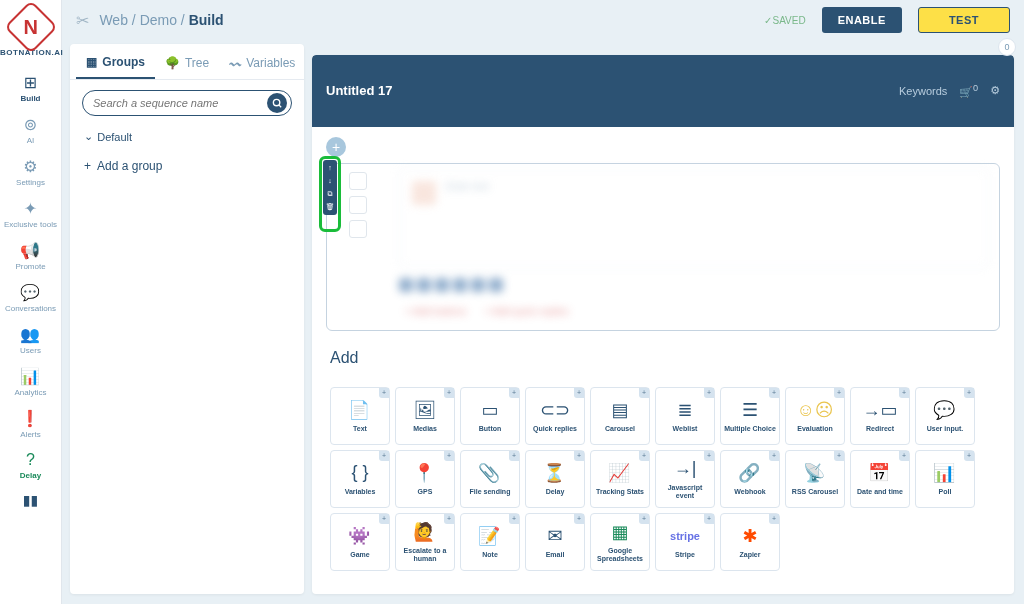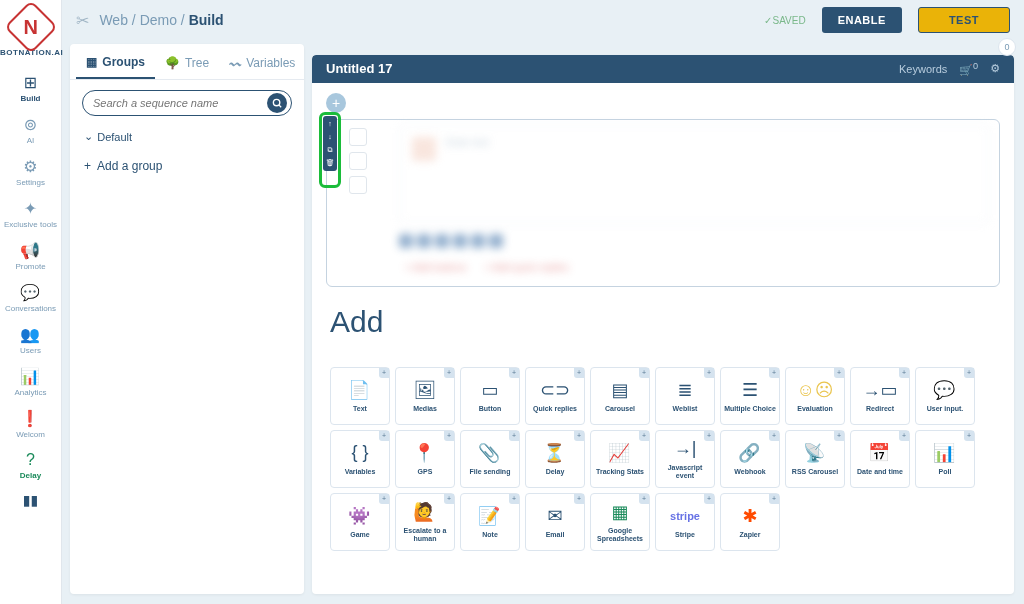--- a/index.html
+++ b/index.html
@@ -12,56 +12,56 @@
 .nav-label{font-size:8px;color:#7a9bb5;margin-top:2px}
 .nav-item.active .nav-label{color:#2c5273;font-weight:600}
 .nav-item.help .nav-label{color:#1a8a5a;font-weight:600}
 .topbar{position:absolute;left:62px;top:0;right:0;height:40px;display:flex;align-items:center;padding:0 14px;background:#e8f0f5}
 .scissors{color:#a0b5c5;margin-right:10px}
 .crumb{font-size:14px;color:#7a9bb5}
 .crumb .current{color:#2c5273;font-weight:600}
 .top-actions{margin-left:auto;display:flex;align-items:center;gap:16px}
 .saved{font-size:10px;color:#7ab88a}
 .btn-enable{background:#2c5273;color:#fff;font-weight:bold;font-size:11px;padding:7px 16px;border:none;border-radius:3px;cursor:pointer;letter-spacing:.5px}
-.btn-test{background:#eab308;color:#2c5273;font-weight:bold;font-size:11px;padding:6px 30px;border:1.5px solid #2c5273;border-radius:3px;cursor:pointer;letter-spacing:.5px}
+.btn-test{background:#fde047;color:#2c5273;font-weight:bold;font-size:11px;padding:6px 30px;border:1.5px solid #2c5273;border-radius:3px;cursor:pointer;letter-spacing:.5px}
 .left-panel{position:absolute;left:70px;top:44px;width:234px;bottom:10px;background:#fff;border-radius:4px;box-shadow:0 1px 3px rgba(0,0,0,.06)}
 .tabs{display:flex;padding:0 6px;border-bottom:1px solid #e5eaf0}
 .tab{padding:10px 10px 8px;font-size:12px;color:#7a9bb5;display:flex;align-items:center;gap:5px;cursor:pointer}
 .tab.active{color:#2c5273;font-weight:600;border-bottom:2px solid #2c5273}
 .search-wrap{padding:10px 12px}
 .search{display:flex;align-items:center;background:#fff;border:1.5px solid #2c5273;border-radius:999px;padding:3px 4px 3px 10px;height:26px}
 .search input{border:none;outline:none;flex:1;font-size:11px;color:#7a9bb5;font-style:italic}
 .search-btn{background:#2c5273;border-radius:50%;width:20px;height:20px;display:flex;align-items:center;justify-content:center}
 .default-row{padding:4px 14px;font-size:11px;color:#2c5273;display:flex;align-items:center;gap:4px}
 .chips{display:flex;gap:3px;padding:8px 10px;flex-wrap:wrap}
 .chip{font-size:9px;padding:5px 6px;border:1px solid #c5d3e0;border-radius:3px;color:#2c5273;cursor:pointer;position:relative;background:#fff;white-space:nowrap;overflow:hidden;text-overflow:ellipsis;max-width:48px}
 .chip.active{background:#2c5273;color:#fff;border-color:#2c5273}
 .chip.add{border-style:dashed;color:#9ab0c3}
 .chip-badge{position:absolute;top:-5px;right:-5px;width:12px;height:12px;background:#bcd4e3;border-radius:50%;font-size:7px;display:flex;align-items:center;justify-content:center;color:#2c5273}
 .add-group{padding:12px 14px;font-size:12px;color:#2c5273;display:flex;align-items:center;gap:6px;cursor:pointer}
 .main-panel{position:absolute;left:312px;top:55px;right:10px;bottom:10px;background:#fff;border-radius:4px;box-shadow:0 1px 3px rgba(0,0,0,.06);overflow:auto}
-.main-header{background:#2c5273;color:#fff;padding:6px 14px;display:flex;align-items:center;border-radius:4px 4px 0 0}
+.main-header{background:#2c5273;color:#fff;padding:28px 14px;display:flex;align-items:center;border-radius:4px 4px 0 0}
 .main-title{font-size:13px;font-weight:600}
 .main-header-right{margin-left:auto;display:flex;align-items:center;gap:12px;font-size:11px;color:#b8cdde}
 .plus-circle{width:20px;height:20px;background:#a8c7dd;border-radius:50%;margin:10px 14px 6px;display:flex;align-items:center;justify-content:center;color:#fff;font-size:14px;cursor:pointer}
 .canvas{border:1px solid #c5d3e0;border-radius:6px;margin:0 14px 18px;height:168px;position:relative;padding:8px}
 .green-box{position:absolute;left:-8px;top:-8px;width:22px;height:76px;border:3px solid #1abc3a;border-radius:6px;z-index:2}
 .toolbar{position:absolute;left:-4px;top:-4px;width:14px;background:#2c5273;border-radius:3px;padding:4px 0;display:flex;flex-direction:column;gap:5px;align-items:center}
 .toolbar div{width:8px;height:8px;color:#fff;font-size:7px;display:flex;align-items:center;justify-content:center}
 .blur-card{position:absolute;left:22px;top:4px;right:10px;bottom:10px;filter:blur(4px);opacity:.6}
 .blur-inner{border:1px solid #dce5ee;border-radius:6px;height:100px;margin-left:50px;padding:12px;display:flex;gap:10px}
 .blur-left{width:24px;height:24px;background:#f5d5c8;border-radius:3px}
 .blur-dots{display:flex;gap:4px;margin:10px 0 0 50px}
 .blur-dots span{width:14px;height:14px;background:#4a7aad;border-radius:3px}
 .blur-links{margin:14px 0 0 56px;display:flex;gap:18px}
 .blur-links span{color:#d96060;font-size:10px}
 .mini-btns{position:absolute;left:22px;top:8px;display:flex;flex-direction:column;gap:6px}
 .mini-btns div{width:18px;height:18px;border:1px solid #e0e6ec;border-radius:3px}
 .add-section{padding:0 18px 18px}
-.add-title{font-size:30px;color:#2c5273;margin-bottom:28px}
+.add-title{font-size:16px;color:#2c5273;margin-bottom:20px}
 .grid{display:flex;flex-wrap:wrap;gap:5px}
 .card{width:60px;height:58px;border:1px solid #dce5ee;border-radius:4px;display:flex;flex-direction:column;align-items:center;justify-content:center;gap:4px;cursor:pointer;position:relative;background:#fff}
 .card .ic{height:22px;display:flex;align-items:center;justify-content:center;font-size:18px}
 .card .lbl{font-size:7px;font-weight:600;color:#2c5273;text-align:center;line-height:1.1;padding:0 2px}
 .card .corner{position:absolute;top:0;right:0;width:10px;height:10px;background:#d5e3ef;border-radius:0 0 0 3px;font-size:7px;color:#5a7a95;display:flex;align-items:center;justify-content:center}
 .badge-count{position:absolute;right:8px;top:38px;width:18px;height:18px;background:#fff;border:1px solid #dce5ee;border-radius:50%;font-size:9px;display:flex;align-items:center;justify-content:center;color:#7a9bb5;z-index:3}
 </style>
 </head>
 <body>
 
@@ -98,21 +98,21 @@
       <div class="nav-item">
         <div style="font-size:16px;color:#7a9bb5">👥</div>
         <div class="nav-label">Users</div>
       </div>
       <div class="nav-item">
         <div style="font-size:16px;color:#7a9bb5">📊</div>
         <div class="nav-label">Analytics</div>
       </div>
       <div class="nav-item">
         <div style="font-size:16px;color:#7a9bb5">❗</div>
-        <div class="nav-label">Welcom</div>
+        <div class="nav-label">Alerts</div>
       </div>
       <div class="nav-item help">
         <div style="font-size:16px;color:#1a8a5a">?</div>
         <div class="nav-label">Delay</div>
       </div>
       <div class="nav-item">
         <div style="font-size:14px;color:#2c5273">▮▮</div>
       </div>
     </div>
 </div>

